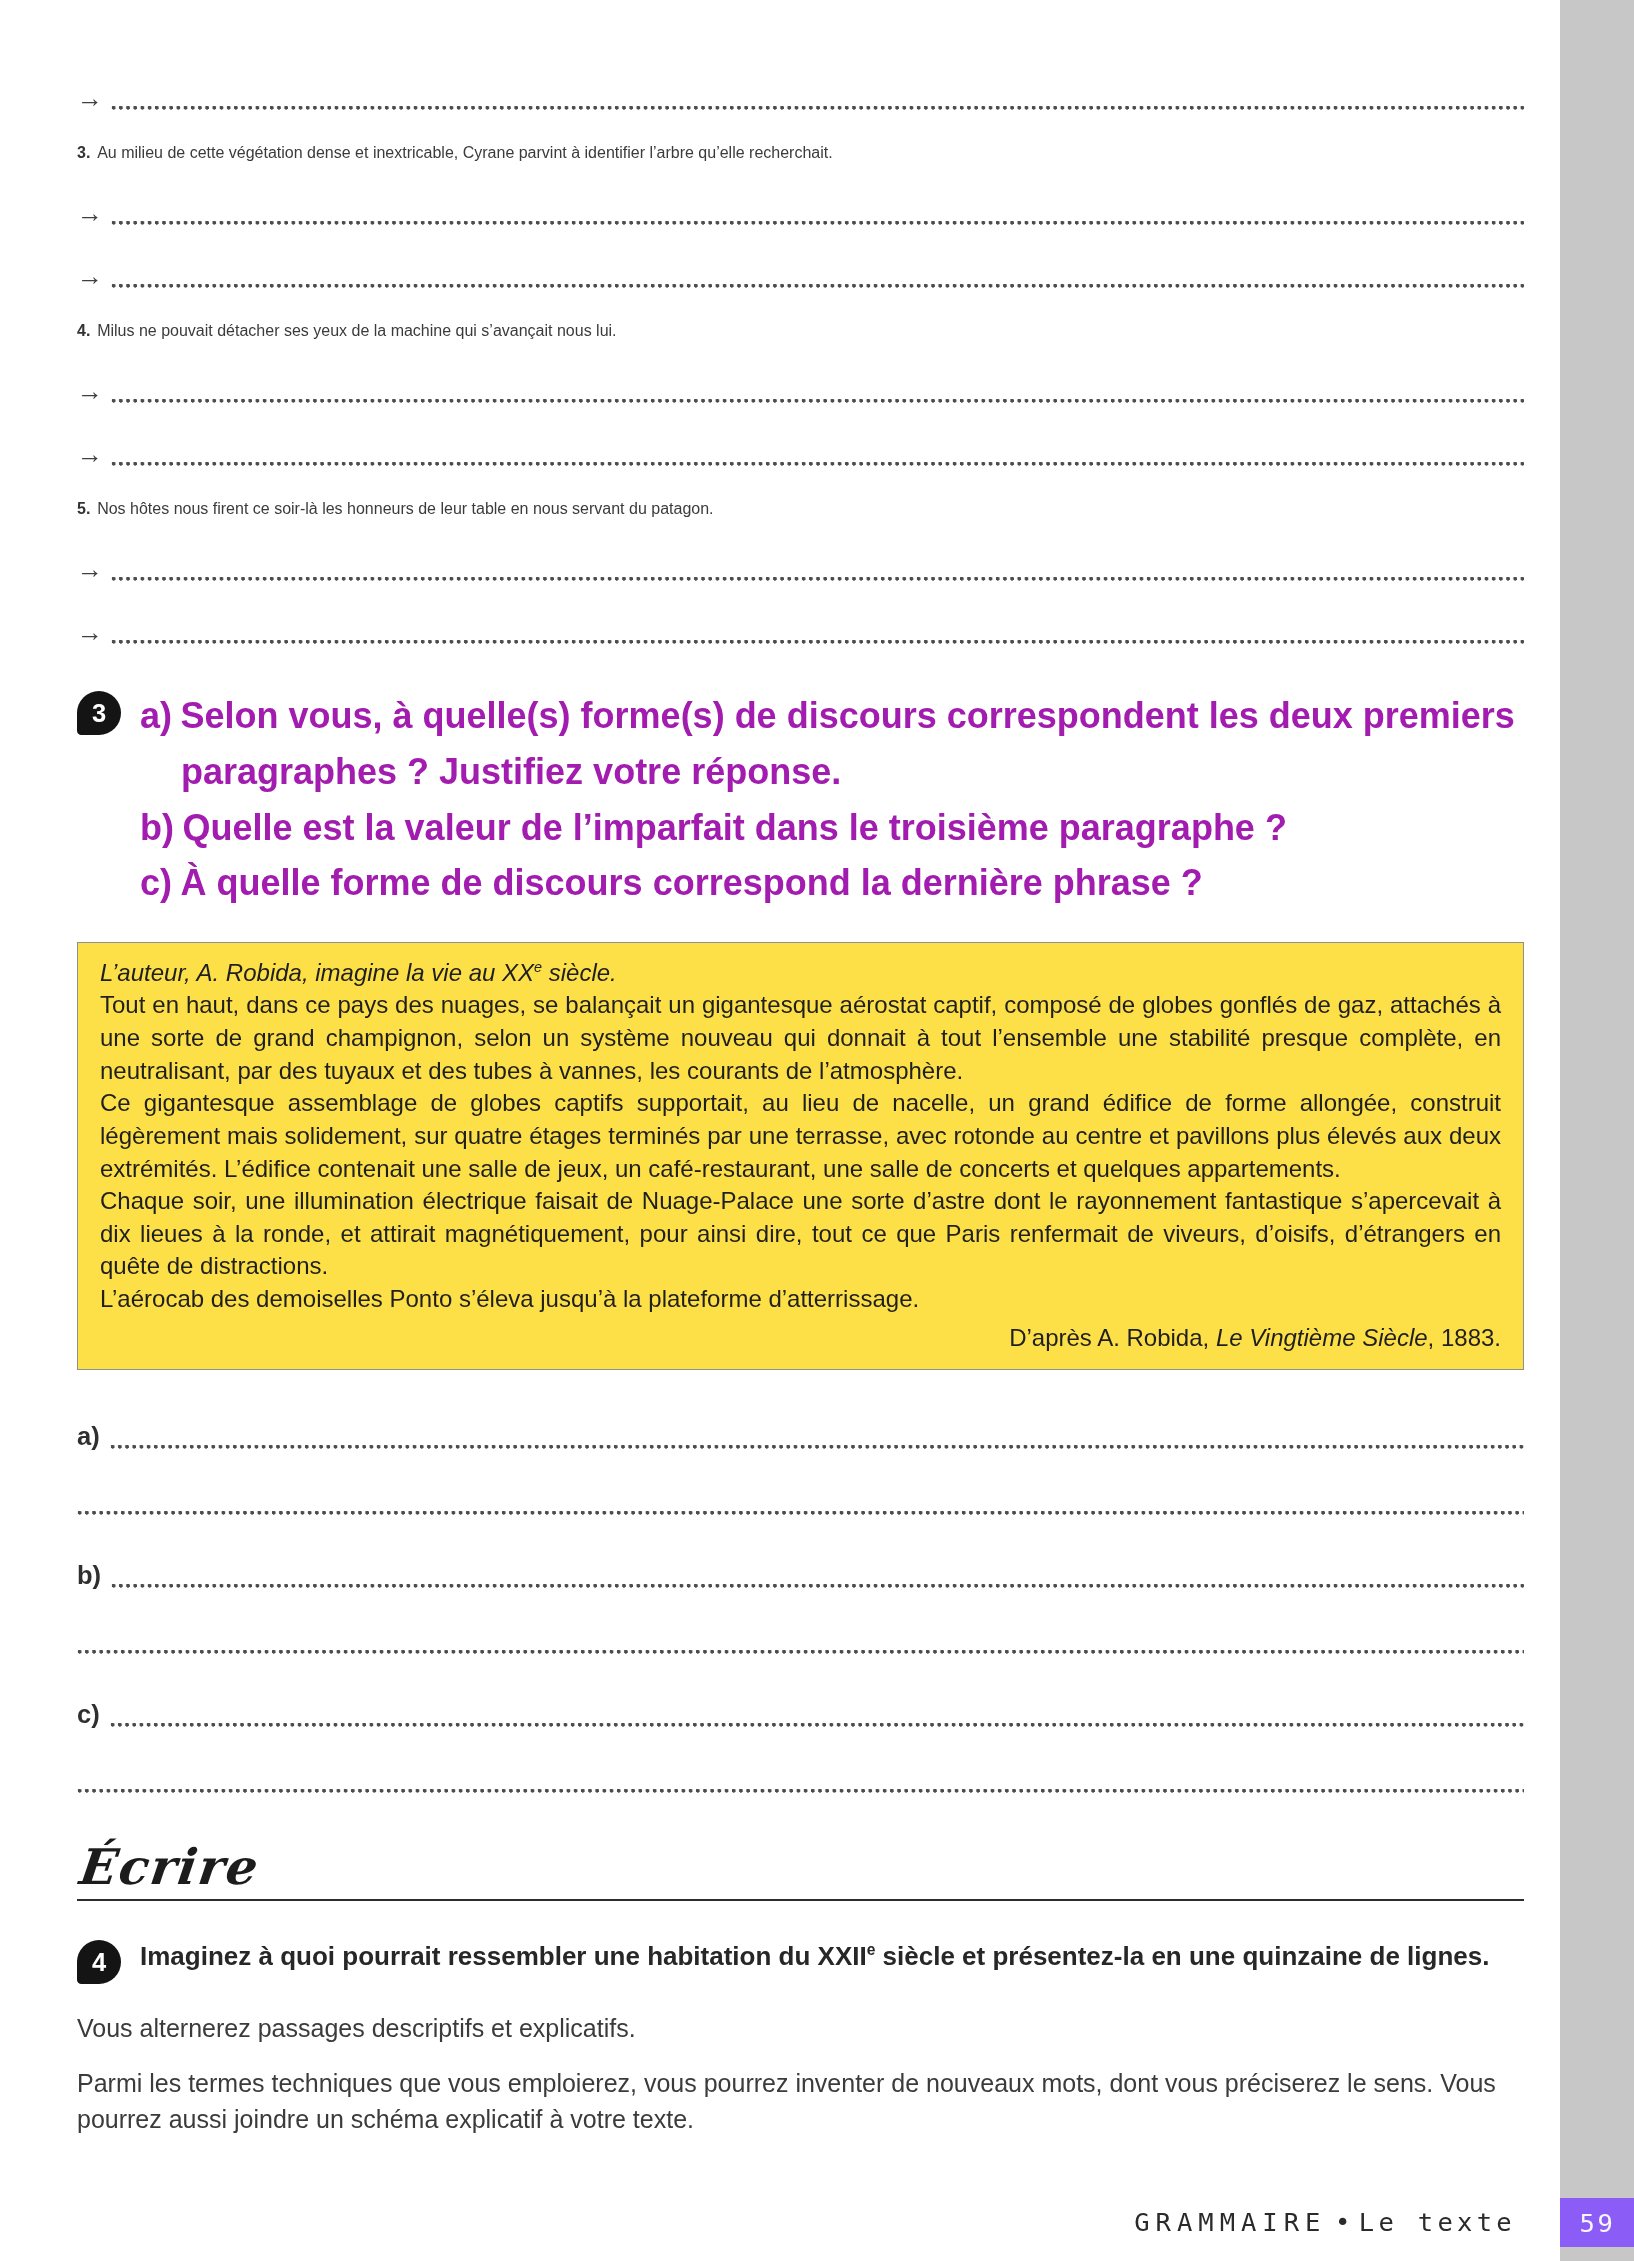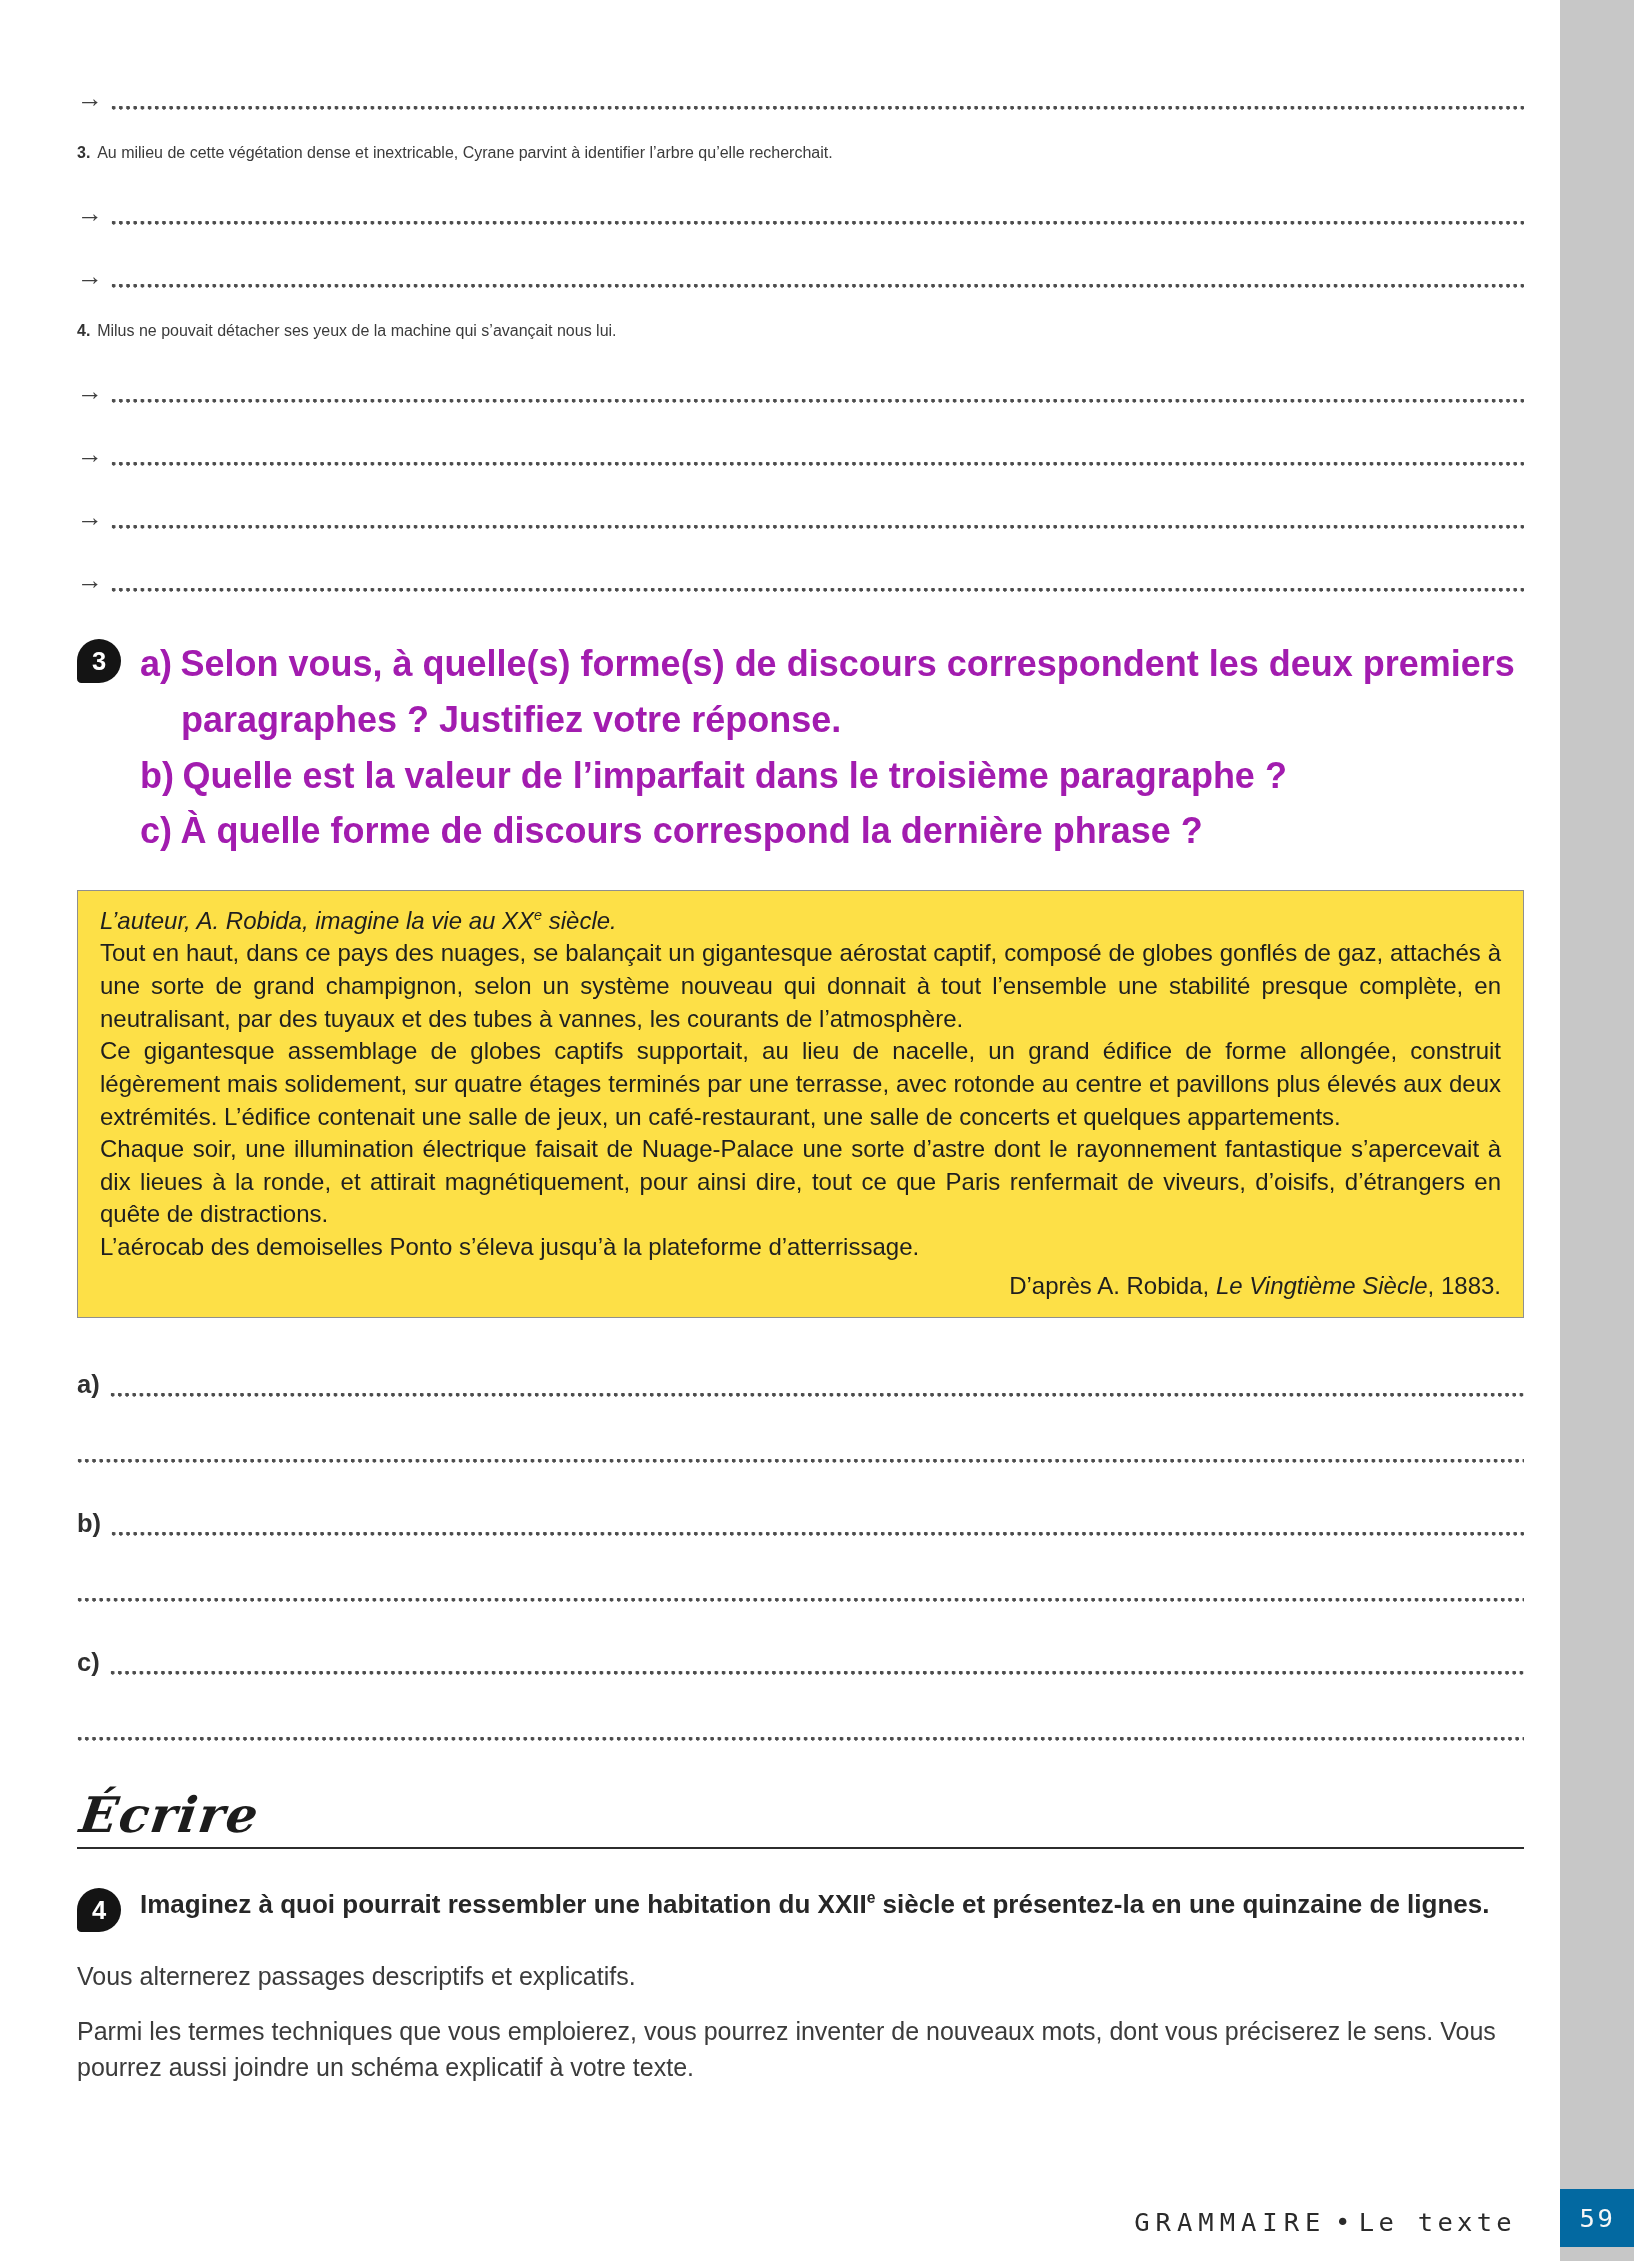--- a/index.html
+++ b/index.html
@@ -13,22 +13,22 @@
   }
 
   
   .sidebar {
     position:absolute; top:0; right:0;
     width:75px; height:2261px;
     background:#c7c7c7;
   }
   .page-num-box {
     position:absolute; bottom:13.6px; left:0;
-    width:75px; height:58px;
-    background:#0369a1;
+    width:75px; height:49px;
+    background:#8b5cf6;
     display:flex; align-items:center; justify-content:center;
     font-family:"DejaVu Sans Mono", monospace;
     font-size:25.5px; color:#f7f7f7; letter-spacing:2.6px;
   }
 
   .content {
     position:absolute; left:77px; top:0;
     width:1447px;
     padding-top:82px;
   }
@@ -150,20 +150,23 @@
   </p>
   <div class="ans-line">
     <span class="arrow">→</span>
     <span class="dots"></span>
   </div>
   <div class="ans-line">
     <span class="arrow">→</span>
     <span class="dots"></span>
   </div>
 
+  <p class="sentence">
+    <span class="num">5.</span><span>Nos hôtes nous firent ce soir-là les honneurs de leur table en nous servant du patagon.</span>
+  </p>
   <div class="ans-line">
     <span class="arrow">→</span>
     <span class="dots"></span>
   </div>
   <div class="ans-line">
     <span class="arrow">→</span>
     <span class="dots"></span>
   </div>
 
   <div class="exercise">

